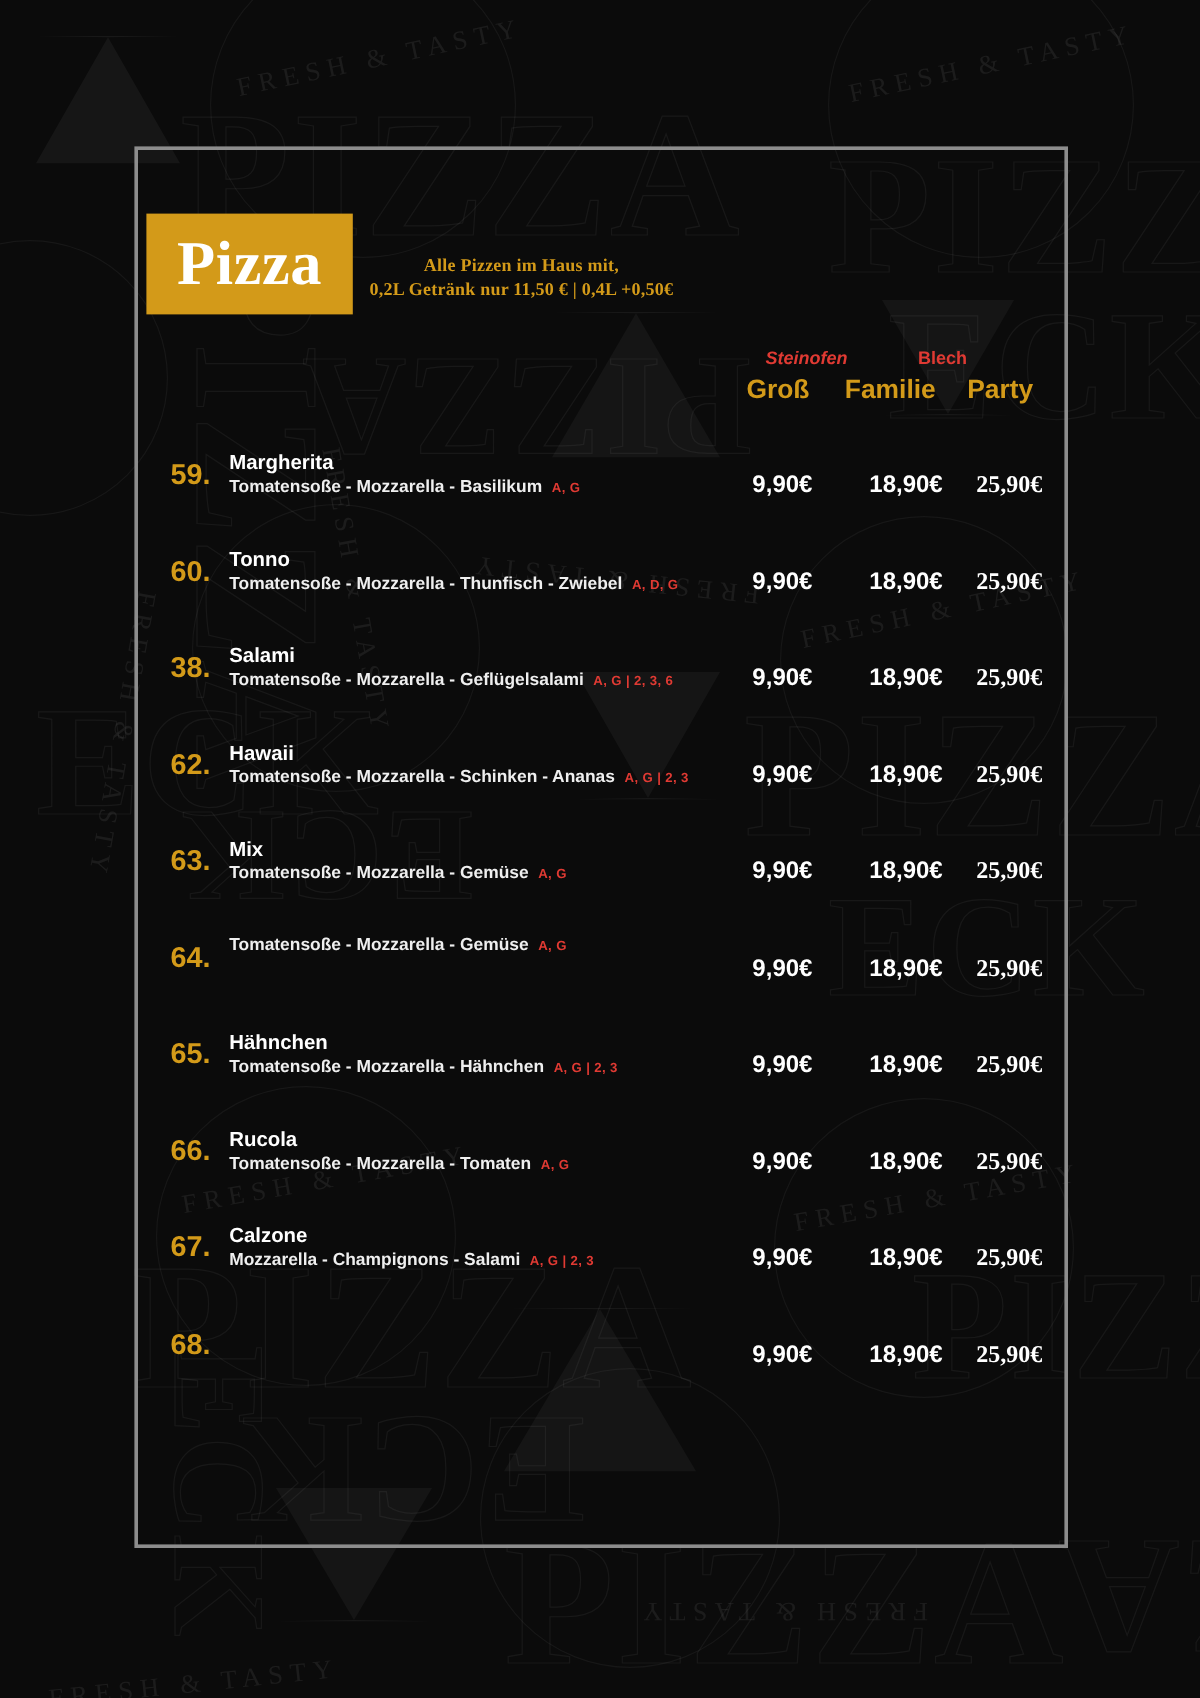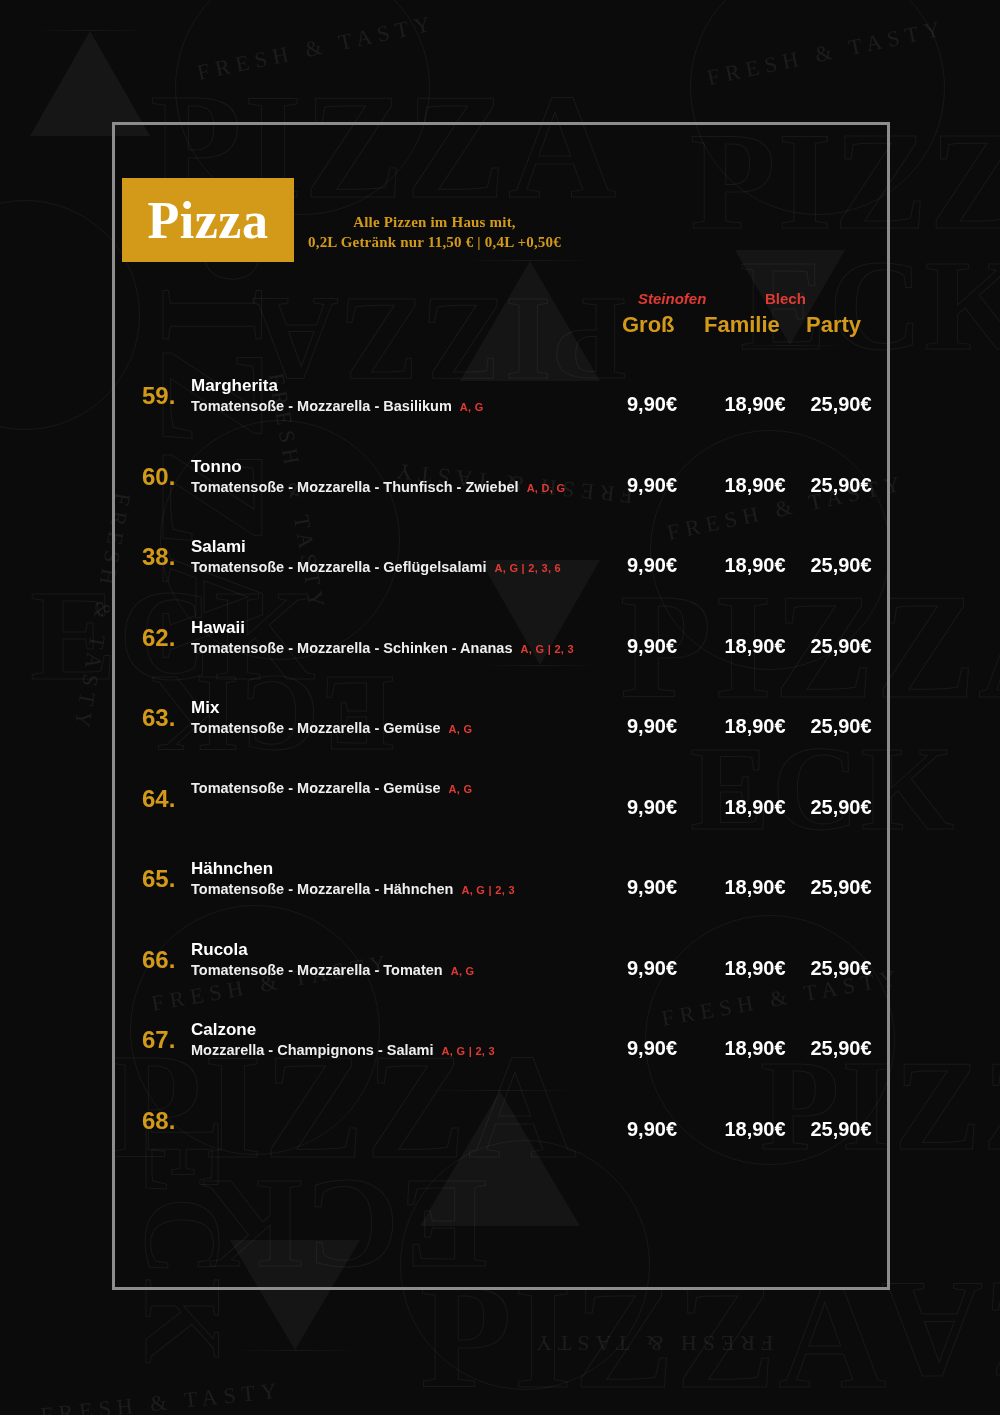--- a/index.html
+++ b/index.html
@@ -190,21 +190,21 @@
   }
   .price {
     position: absolute;
     font-size: 20px;
     font-weight: bold;
     color: #ffffff;
     text-align: center;
   }
   .p1 { left: 20px;  width: 80px; }
   .p2 { left: 118px; width: 90px; }
-  .p3 { left: 208px; width: 82px; }
+  .p3 { left: 208px; width: 82px; font-family: Liberation Serif, serif; }
 </style>
 </head>
 <body>
 
 <div class="bg-layer">
 
   <div class="bg-word" style="left:150px;  top:60px;   font-size:150px;">PIZZA</div>
   <div class="bg-word" style="left:690px;  top:100px;  font-size:140px;">PIZZA</div>
   <div class="bg-word" style="left:250px;  top:270px;  font-size:120px; transform:rotate(180deg);">PIZZA</div>
   <div class="bg-word" style="left:740px;  top:230px;  font-size:130px;">ECK</div>

